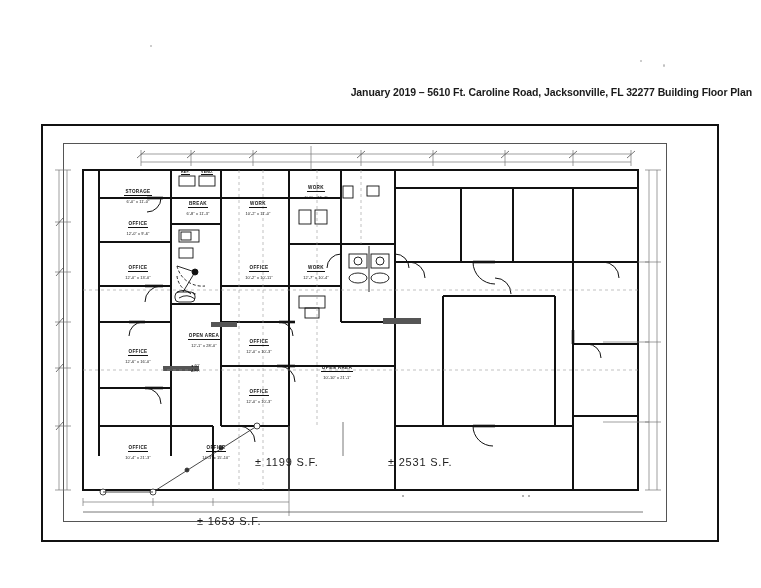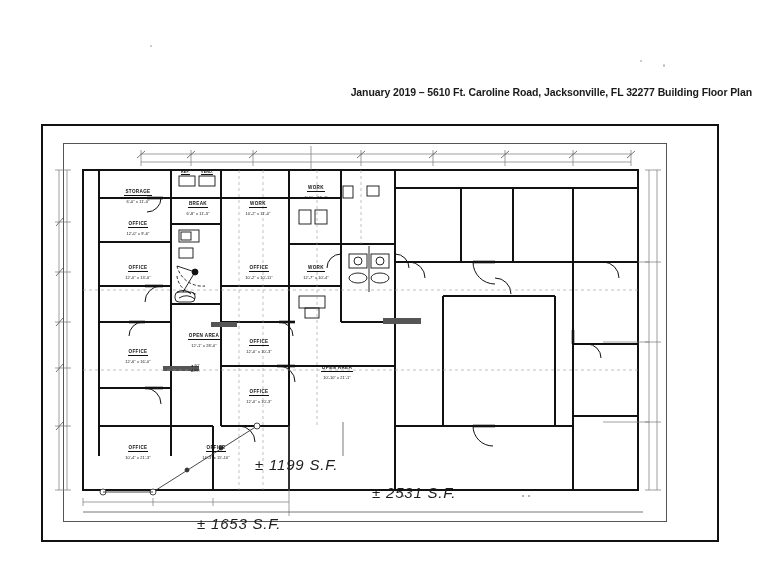--- a/index.html
+++ b/index.html
@@ -74,26 +74,25 @@
     font-weight:bold;
     letter-spacing:0.25px;
     color:#111;
     border-bottom:0.5px solid #111;
     white-space:nowrap;
   }
 
   
   .sf{
     position:absolute;
-    font-size:15px;
+    font-size:11px;
     color:#1d1d1d;
     letter-spacing:0.8px;
     white-space:nowrap;
     font-family:"Liberation Sans", sans-serif;
-    font-style:italic;
   }
 
   .scalenote{
     position:absolute;
     font-size:3.6px;
     color:#111;
     white-space:nowrap;
   }
 
   
@@ -474,17 +473,17 @@
       <span class="rname">OPEN  AREA</span>
       <span class="rdim">10'-10" x 21'-1"</span>
     </div>
 
     <div class="minilabel" style="left:138px;top:44px;">REF.</div>
     <div class="minilabel" style="left:158px;top:44px;">VEND.</div>
 
     <div class="scalenote" style="left:148px;top:238px;line-height:1.3;text-align:center;">● 60"<br>A.F.F.</div>
 
     <div class="sf" style="left:212px;top:330px;">± 1199  S.F.</div>
-    <div class="sf" style="left:329px;top:330px;margin-top:28px;">± 2531  S.F.</div>
+    <div class="sf" style="left:345px;top:330px;">± 2531  S.F.</div>
     <div class="sf" style="left:118px;top:389px;margin-left:36px;">± 1653  S.F.</div>
 
   </div>
 </div>
 
 </body></html>

